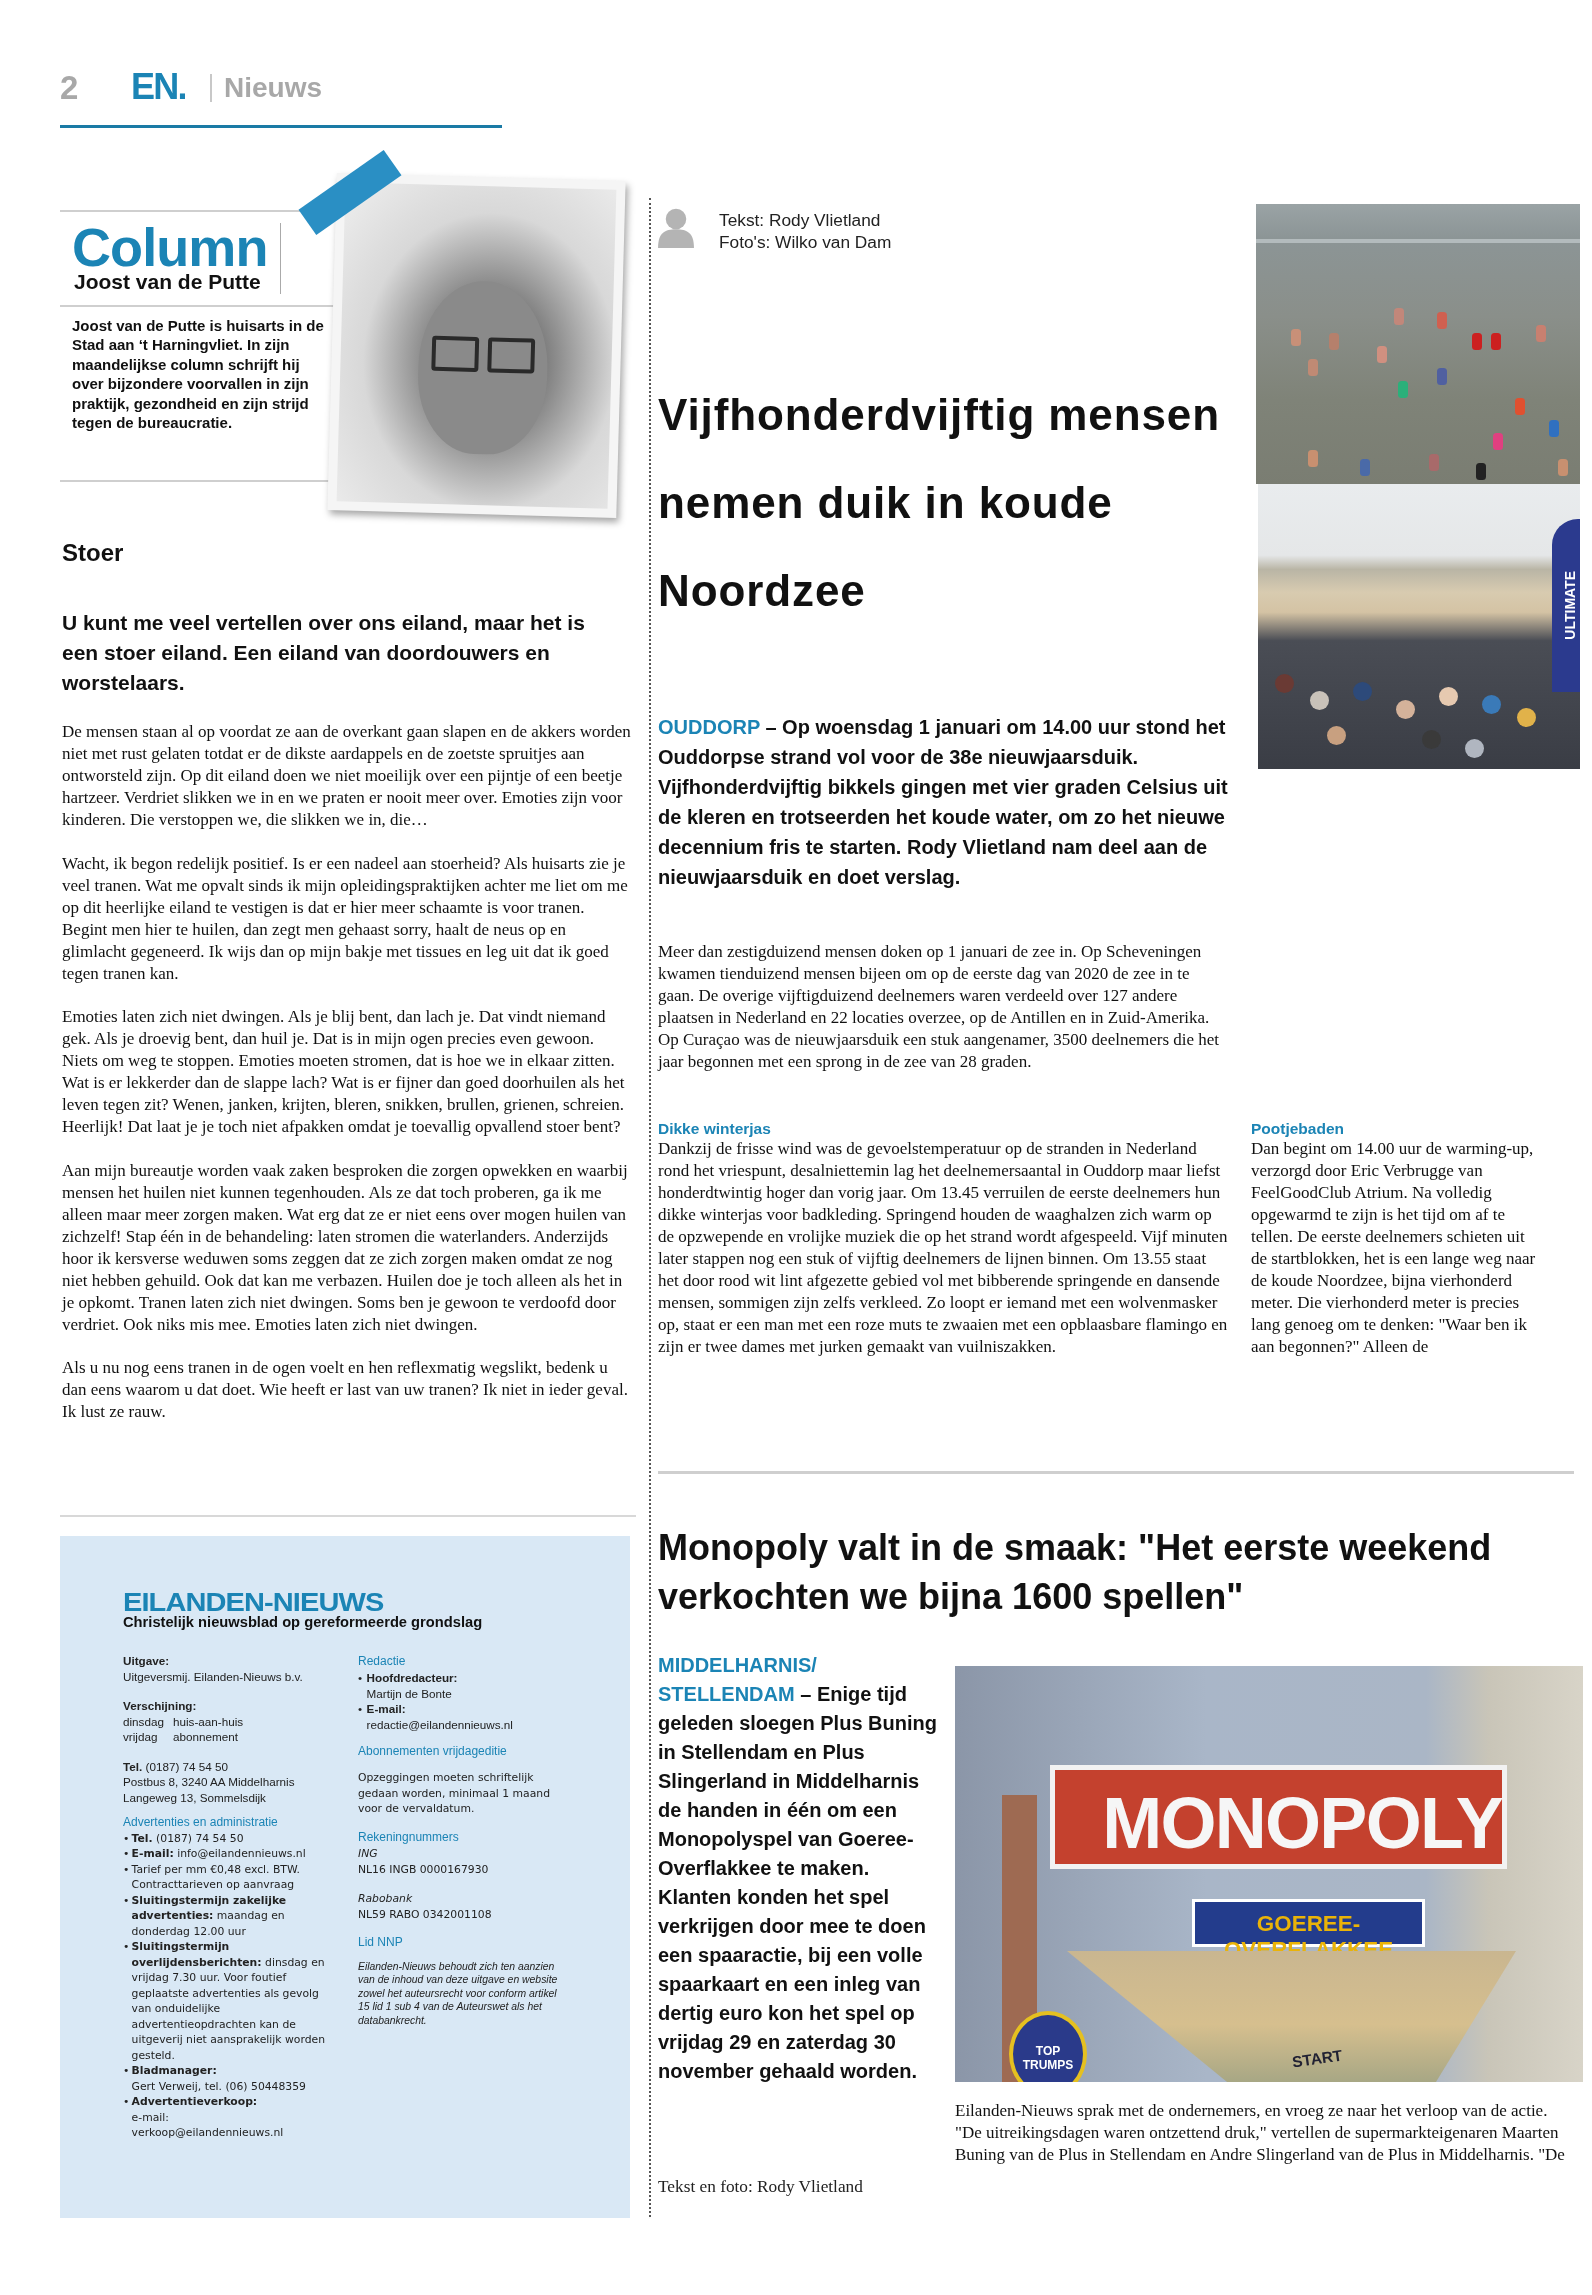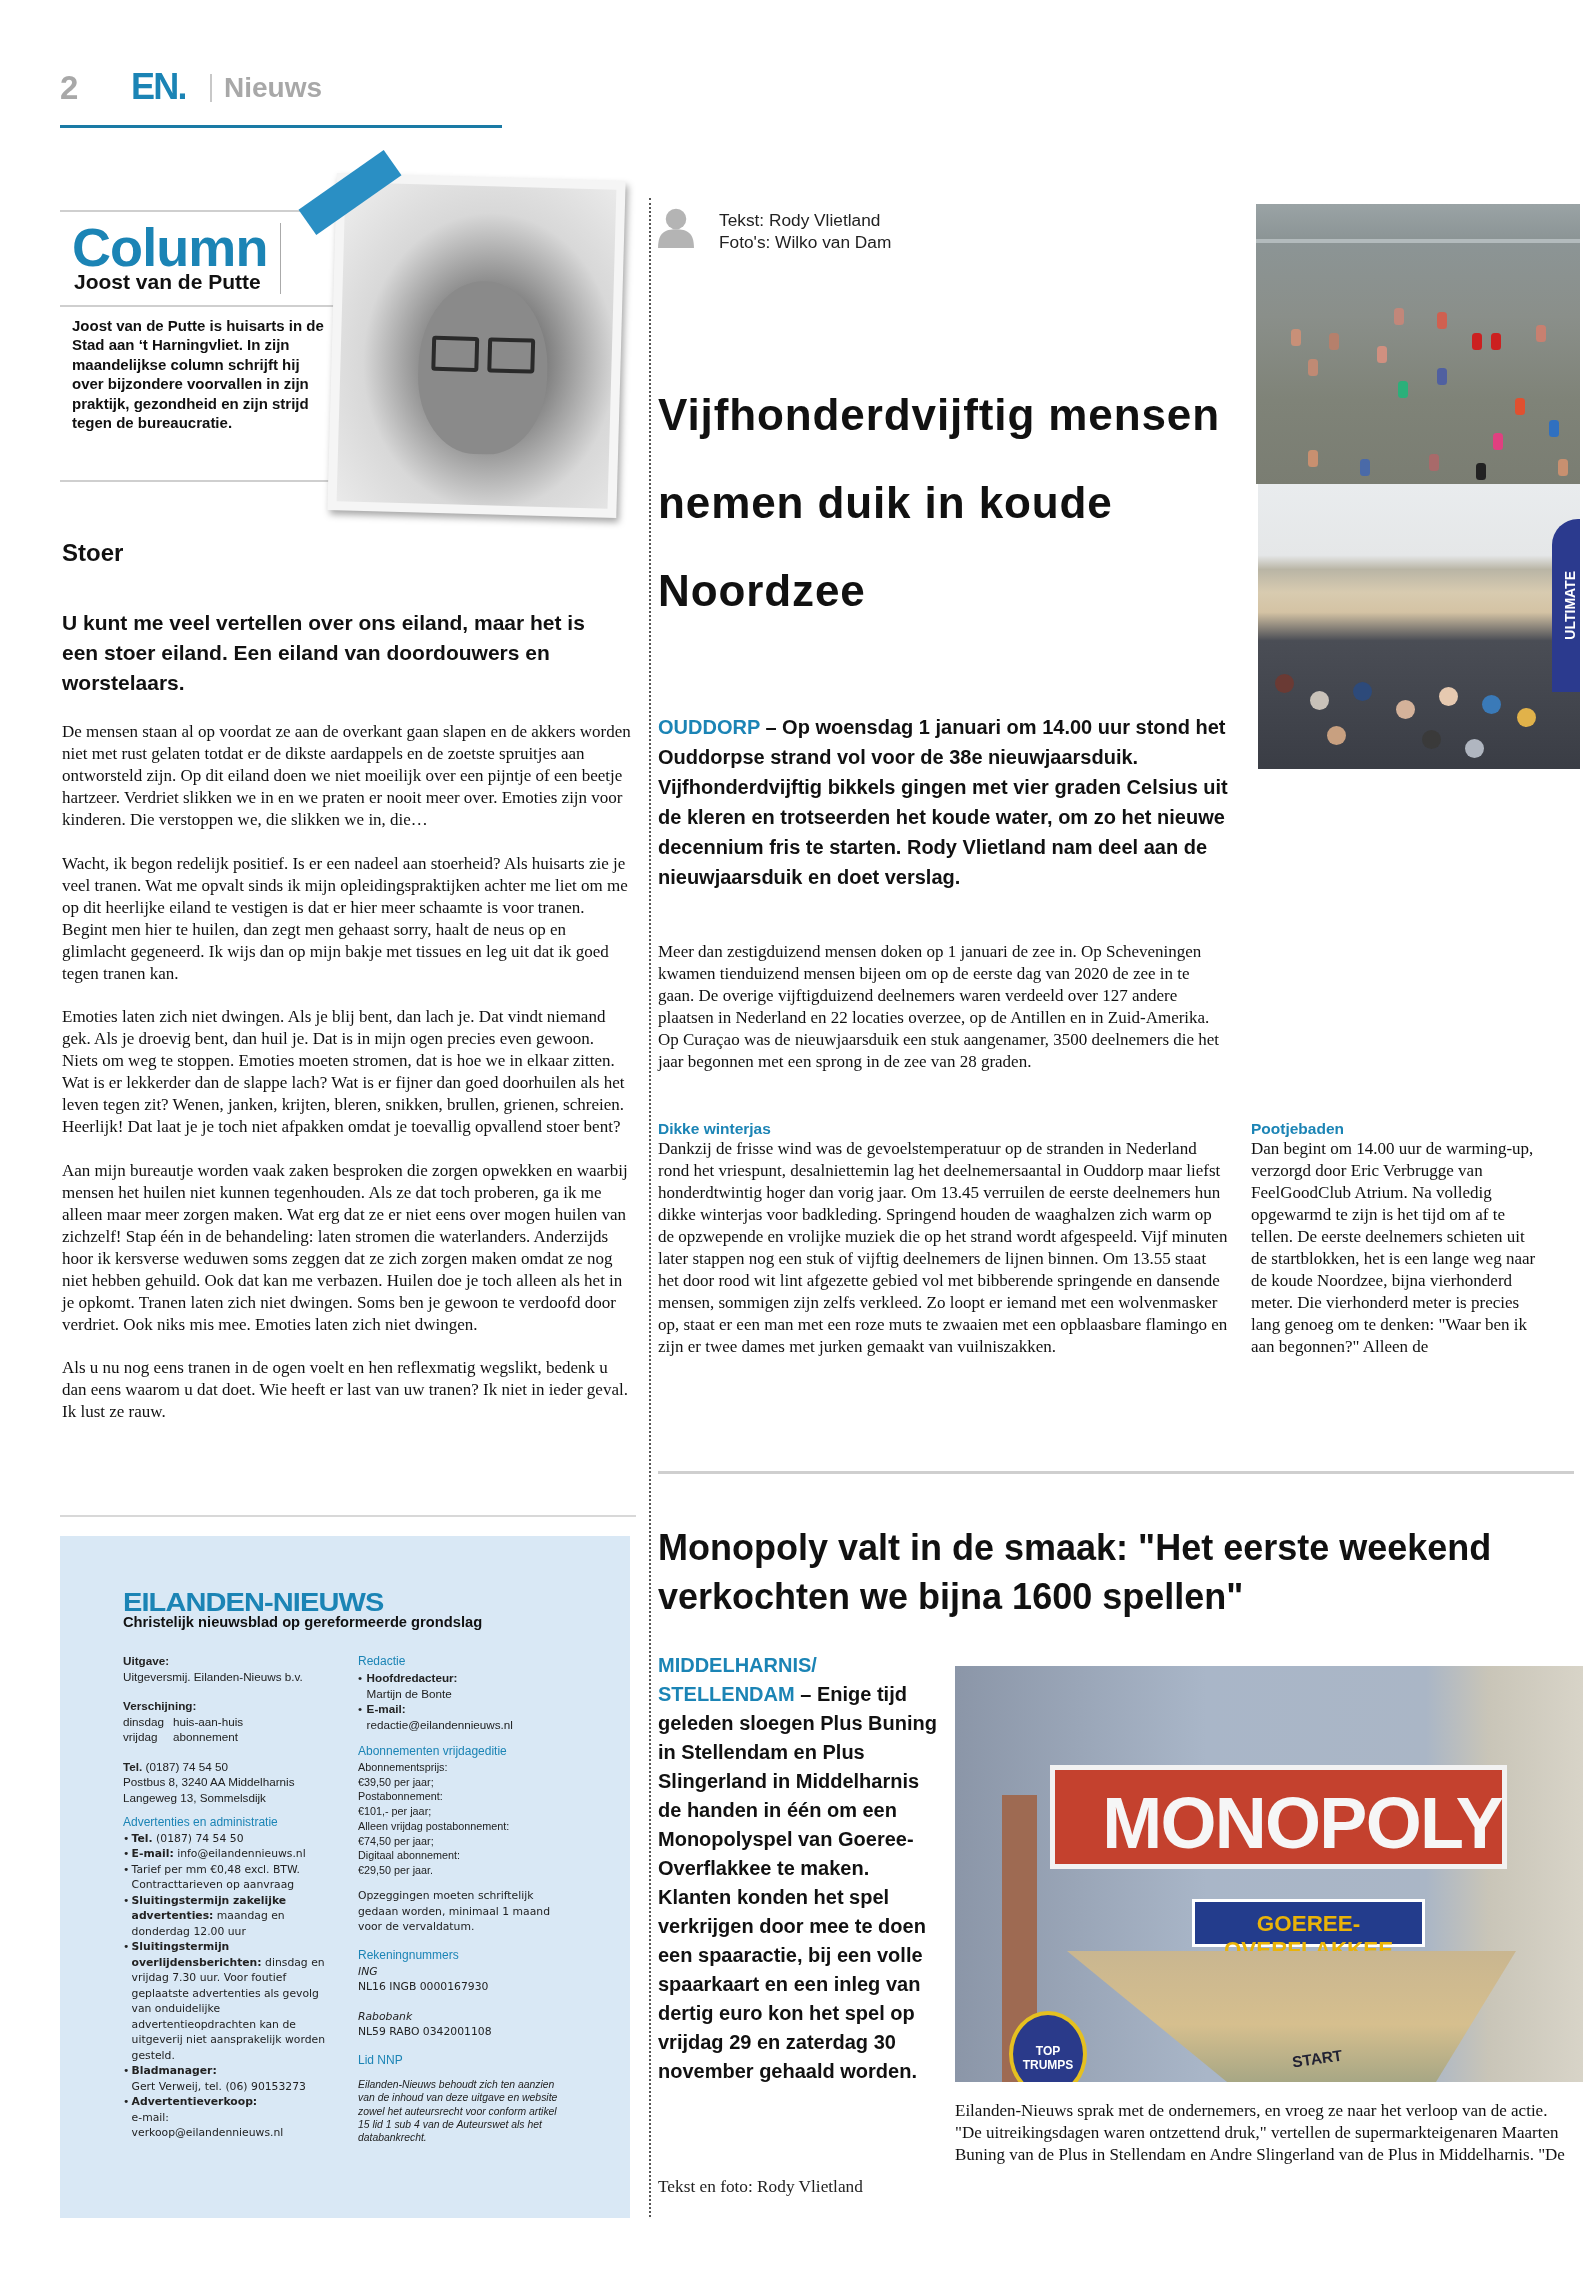--- a/index.html
+++ b/index.html
@@ -148,40 +148,30 @@
   <div><span class="b">Tel.</span> <span>(0187) 74 54 50</span></div>
   <div>Postbus 8, 3240 AA Middelharnis</div>
   <div>Langeweg 13, Sommelsdijk</div>
   <div style="height:8.6px"></div>
   <div class="h">Advertenties en administratie</div>
   <div class="li ar"><span class="b">Tel.</span> <span>(0187) 74 54 50</span></div>
   <div class="li ar"><span class="b">E-mail:</span> <span>info@eilandennieuws.nl</span></div>
   <div class="li ar">Tarief per mm €0,48 excl. BTW. Contracttarieven op aanvraag</div>
   <div class="li ar"><span class="b">Sluitingstermijn zakelijke advertenties:</span> <span>maandag en donderdag 12.00 uur</span></div>
   <div class="li ar"><span class="b">Sluitingstermijn overlijdensberichten:</span> <span>dinsdag en vrijdag 7.30 uur. Voor foutief geplaatste advertenties als gevolg van onduidelijke advertentieopdrachten kan de uitgeverij niet aansprakelijk worden gesteld.</span></div>
-  <div class="li ar"><span class="b">Bladmanager:</span><br><span>Gert Verweij, tel. (06) 90153273</span></div>
+  <div class="li ar"><span class="b">Bladmanager:</span><br><span>Gert Verweij, tel. (06) 50448359</span></div>
   <div class="li ar"><span class="b">Advertentieverkoop:</span><br><span>e-mail:</span><br><span>verkoop@eilandennieuws.nl</span></div>
 </div>
 
 <div class="abs colo-col colo-right">
   <div class="h">Redactie</div>
   <div class="li"><span class="b">Hoofdredacteur:</span><br><span>Martijn de Bonte</span></div>
   <div class="li"><span class="b">E-mail:</span><br><span>redactie@eilandennieuws.nl</span></div>
   <div style="height:10.4px"></div>
   <div class="h">Abonnementen vrijdageditie</div>
-  <div style="font-size:10.8px;line-height:14.7px">
-    <div>Abonnementsprijs:</div>
-    <div>€39,50 per jaar;</div>
-    <div>Postabonnement:</div>
-    <div>€101,- per jaar;</div>
-    <div>Alleen vrijdag postabonnement:</div>
-    <div>€74,50 per jaar;</div>
-    <div>Digitaal abonnement:</div>
-    <div>€29,50 per jaar.</div>
-  </div>
   <div style="height:10.4px"></div>
   <div class="ar" style="width:198px">Opzeggingen moeten schriftelijk gedaan worden, minimaal 1 maand voor de vervaldatum.</div>
   <div style="height:12px"></div>
   <div class="h">Rekeningnummers</div>
   <div class="it ar">ING</div>
   <div class="ar">NL16 INGB 0000167930</div>
   <div class="gap"></div>
   <div class="it ar">Rabobank</div>
   <div class="ar">NL59 RABO 0342001108</div>
   <div style="height:12px"></div>

